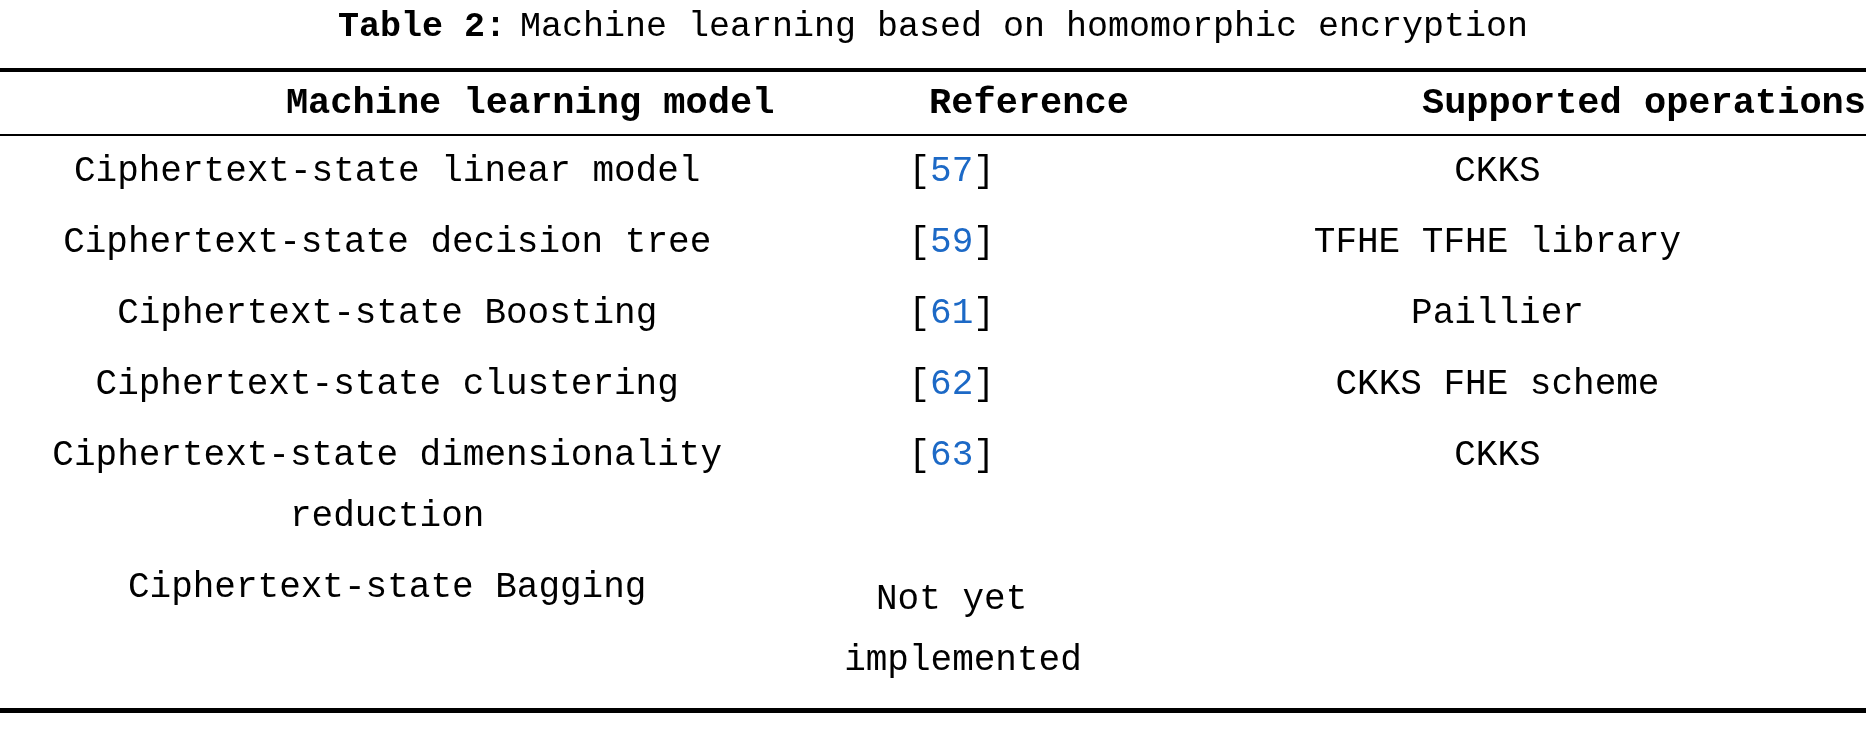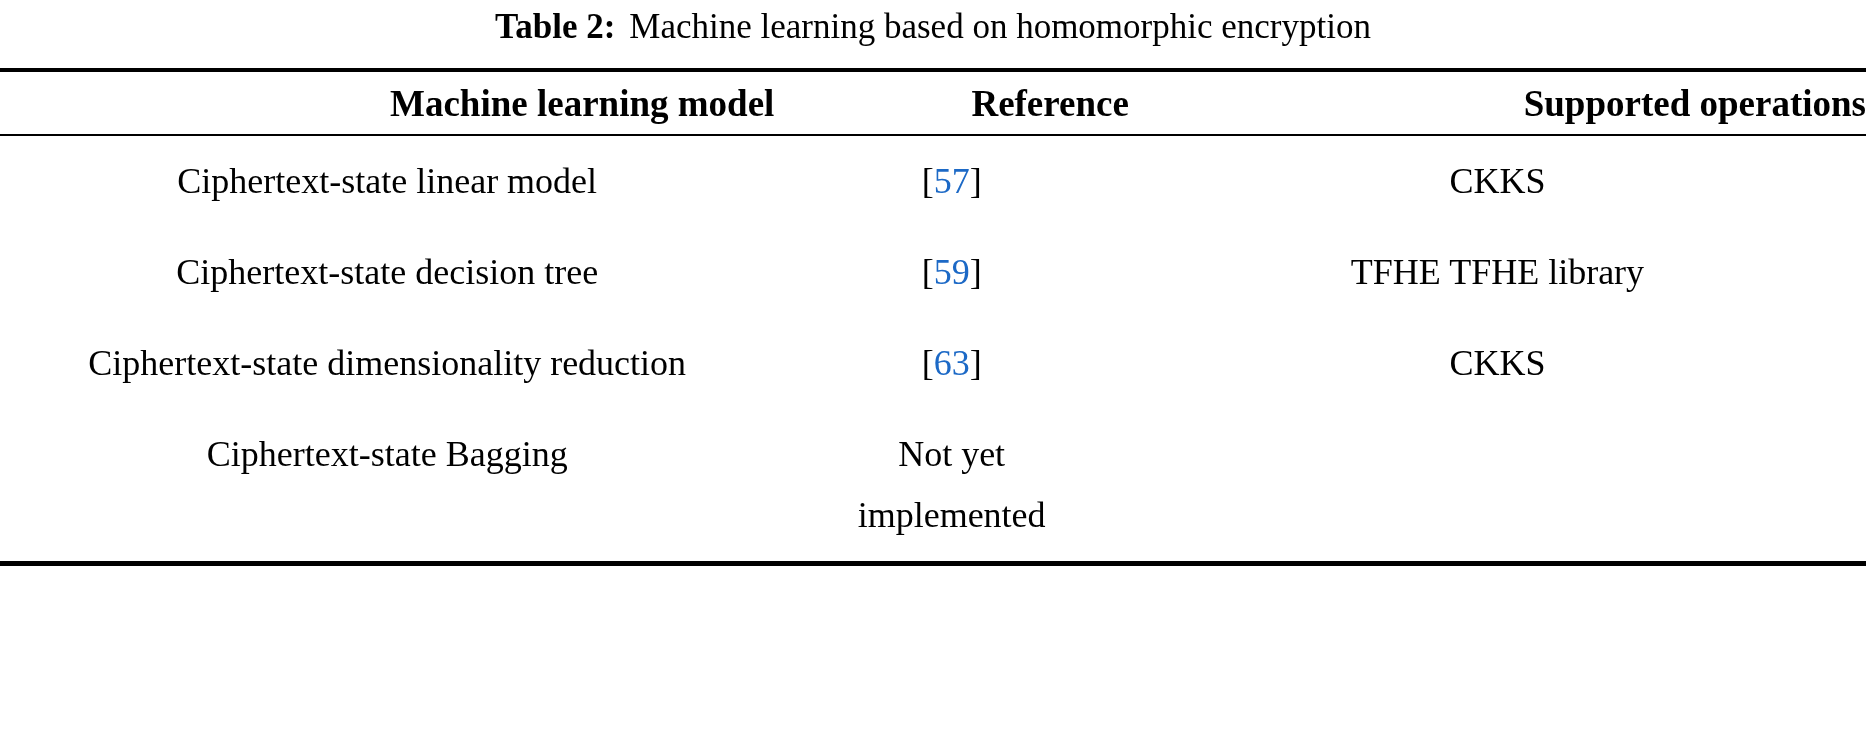--- a/index.html
+++ b/index.html
@@ -2,21 +2,21 @@
 <html><head>
 <meta charset="utf-8">
 <style>
   html, body { margin: 0; padding: 0; background: #ffffff; }
   .page {
     position: relative;
     width: 1866px;
     height: 748px;
     background: #ffffff;
     color: #000000;
-    font-family: Liberation Serif, serif;
+    font-family: Liberation Mono, monospace;
     overflow: hidden;
   }
   .caption {
     height: 64px;
     padding-top: 4px;
     text-align: center;
     font-size: 35px;
     line-height: 46px;
     white-space: nowrap;
   }
@@ -39,27 +39,27 @@
     text-align: right;
     padding: 0;
     border-bottom: 2px solid #000000;
     white-space: nowrap;
   }
   tbody td {
     text-align: center;
     vertical-align: top;
     font-size: 36px;
     line-height: 61px;
-    padding: 15px;
+    padding: 5px;
   }
   .ref-link { text-decoration: none; cursor: pointer; }
   .bracket { color: #000000; }
   .ref-num { color: #1c69c6; }
   .wrap-ops { max-width: 560px; margin: 0 auto; }
-  .wrap-ref { max-width: 215px; margin: 0 auto; }
+  .wrap-ref { max-width: 215px; margin: 12px auto; }
 </style>
 </head>
 <body>
 
 <div class="page">
 
   <div class="caption">
     <span class="cap-label">Table 2:</span><span>Machine learning based on homomorphic encryption</span>
   </div>
 
@@ -81,20 +81,30 @@
         <td>Ciphertext-state linear model</td>
         <td><span class="ref-link"><span class="bracket">[</span><span class="ref-num" style="color: rgb(28, 105, 198);">57</span><span class="bracket">]</span></span></td>
         <td>CKKS</td>
       </tr>
       <tr>
         <td>Ciphertext-state decision tree</td>
         <td><span class="ref-link"><span class="bracket">[</span><span class="ref-num" style="color: rgb(28, 105, 198);">59</span><span class="bracket">]</span></span></td>
         <td>TFHE TFHE library</td>
       </tr>
       <tr>
+        <td>Ciphertext-state Boosting</td>
+        <td><span class="ref-link"><span class="bracket">[</span><span class="ref-num" style="color: rgb(28, 105, 198);">61</span><span class="bracket">]</span></span></td>
+        <td>Paillier</td>
+      </tr>
+      <tr>
+        <td>Ciphertext-state clustering</td>
+        <td><span class="ref-link"><span class="bracket">[</span><span class="ref-num" style="color: rgb(28, 105, 198);">62</span><span class="bracket">]</span></span></td>
+        <td>CKKS FHE scheme</td>
+      </tr>
+      <tr>
         <td>Ciphertext-state dimensionality reduction</td>
         <td><span class="ref-link"><span class="bracket">[</span><span class="ref-num" style="color: rgb(28, 105, 198);">63</span><span class="bracket">]</span></span></td>
         <td>CKKS</td>
       </tr>
       <tr>
         <td>Ciphertext-state Bagging</td>
         <td>
             <div class="wrap-ref">Not yet implemented</div>
           </td>
         <td></td>

